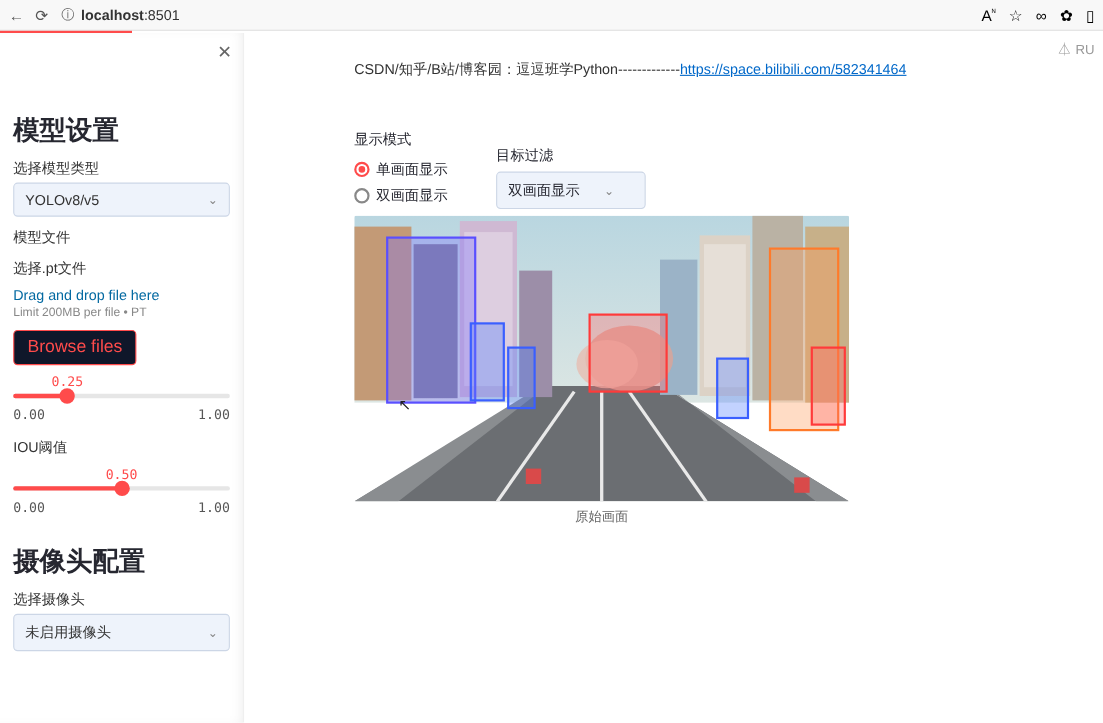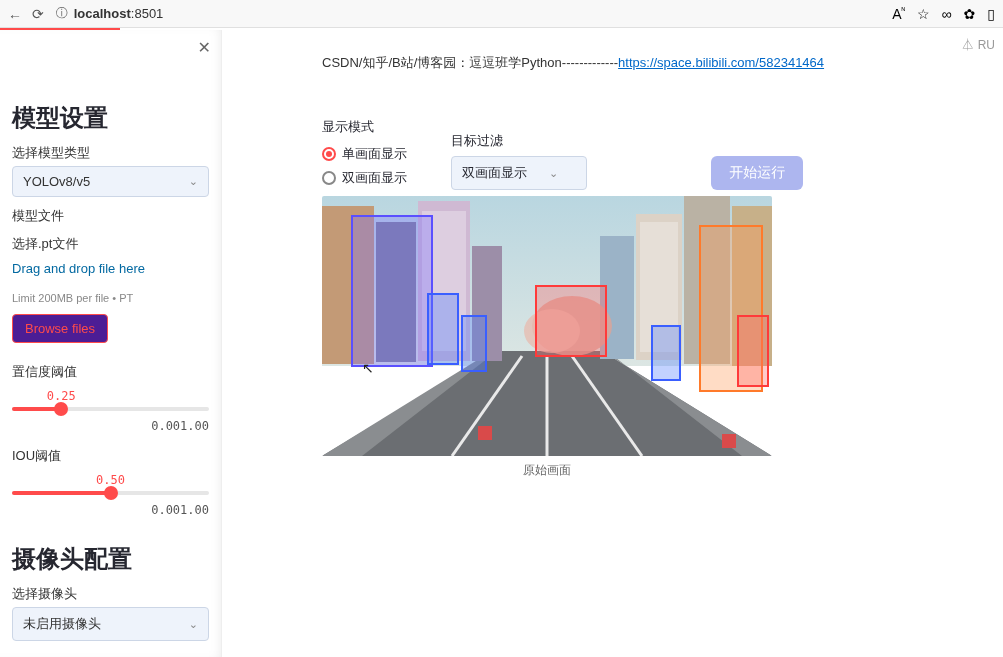--- a/index.html
+++ b/index.html
@@ -31,30 +31,30 @@
     .select-box .chev { color: #888; font-size: 11px; }
     
     .radio-group { margin-top: 4px; }
     .radio-row { display: flex; align-items: center; gap: 6px; padding: 3px 0; cursor: pointer; font-size: 13px; }
     .radio-circle { width: 14px; height: 14px; border: 2px solid #888; border-radius: 50%; display: inline-block; position: relative; flex-shrink: 0; }
     .radio-circle.checked { border-color: #ff4b4b; }
     .radio-circle.checked::after { content: ""; position: absolute; width: 6px; height: 6px; background: #ff4b4b; border-radius: 50%; top: 2px; left: 2px; }
     
     .dropzone { margin-top: 8px; }
     .dz-main { font-size: 13px; color: #0369a1; }
-    .dz-sub { font-size: 11px; color: #888; margin-top: 16px; }
-    .browse-btn { margin-top: 10px; border: 1px solid #ff4b4b; color: #ff4b4b; background: #4c1d95; padding: 6px 12px; border-radius: 4px; font-size: 13px; cursor: pointer; }
+    .dz-sub { font-size: 11px; color: #888; margin-top: 2px; }
+    .browse-btn { margin-top: 10px; border: 1px solid #ff4b4b; color: #ff4b4b; background: #0f172a; padding: 6px 12px; border-radius: 4px; font-size: 16px; cursor: pointer; }
     
     .slider-wrap { margin-top: 8px; }
     .slider-val { color: #ff4b4b; font-size: 12px; font-family: monospace; position: relative; height: 14px; }
     .slider-val span { position: absolute; transform: translateX(-50%); }
     .slider-track { position: relative; height: 4px; background: #e6e6e6; border-radius: 2px; margin-top: 4px; }
     .slider-fill { position: absolute; height: 4px; background: #ff4b4b; border-radius: 2px; }
     .slider-thumb { position: absolute; width: 14px; height: 14px; background: #ff4b4b; border-radius: 50%; top: -5px; transform: translateX(-50%); }
-    .slider-range { display: flex; justify-content: flex-end; font-size: 12px; font-family: monospace; color: #555; margin-top: 8px; }
+    .slider-range { display: flex; justify-content: space-between; font-size: 12px; font-family: monospace; color: #555; margin-top: 8px; }
     
     
     .main { flex: 1; padding: 24px 40px 0 100px; overflow-y: auto; position: relative; background: linear-gradient(#fff, #fff); }
     .deploy-area { position: absolute; top: 8px; right: 8px; font-size: 12px; color: #999; display: flex; align-items: center; gap: 4px; }
     .main-title { font-size: 32px; font-weight: 700; margin-top: 78px; margin-bottom: 60px; color: #111; }
     .byline { font-size: 13px; color: #333; margin-bottom: 46px; }
     .byline a { color: #0068c9; text-decoration: underline; }
     
     .controls-row { display: flex; align-items: flex-end; gap: 44px; margin-bottom: 0; }
     .ctrl-col .ctrl-label { font-size: 13px; margin-bottom: 6px; }
@@ -104,21 +104,20 @@
 
     <div class="sb-subheading">模型文件</div>
 
     <div class="sb-subheading">选择.pt文件</div>
     <div class="dropzone">
       <div class="dz-main">Drag and drop file here</div>
       <div class="dz-sub">Limit 200MB per file • PT</div>
       <button class="browse-btn">Browse files</button>
     </div>
 
-    <div class="sb-subheading" style="margin-top:20px">置信度阈值</div>
     <div class="slider-wrap">
       <div class="slider-val">
           <span style="left:25%">0.25</span>
         </div>
       <div class="slider-track">
         <div class="slider-fill" style="width:25%"></div>
         <div class="slider-thumb" style="left:25%"></div>
       </div>
       <div class="slider-range">
         <span>0.00</span>
@@ -175,21 +174,20 @@
           </div>
         </div>
       </div>
       <div class="ctrl-col">
         <div class="ctrl-label">目标过滤</div>
         <div class="target-select">
           <span>双画面显示</span>
           <span class="chev" style="margin-left:22px;color:#888;font-size:11px">⌄</span>
         </div>
       </div>
-      <button class="run-btn">开始运行</button>
     </div>
 
     <div class="img-area">
       <svg class="scene-svg" viewBox="0 0 450 260" preserveAspectRatio="none">
         <defs>
           <linearGradient id="sky" x1="0" y1="0" x2="0" y2="1">
             <stop offset="0%" stop-color="#b9d6e0"></stop>
               <stop offset="100%" stop-color="#dce6e3"></stop>
           </linearGradient>
         </defs>

